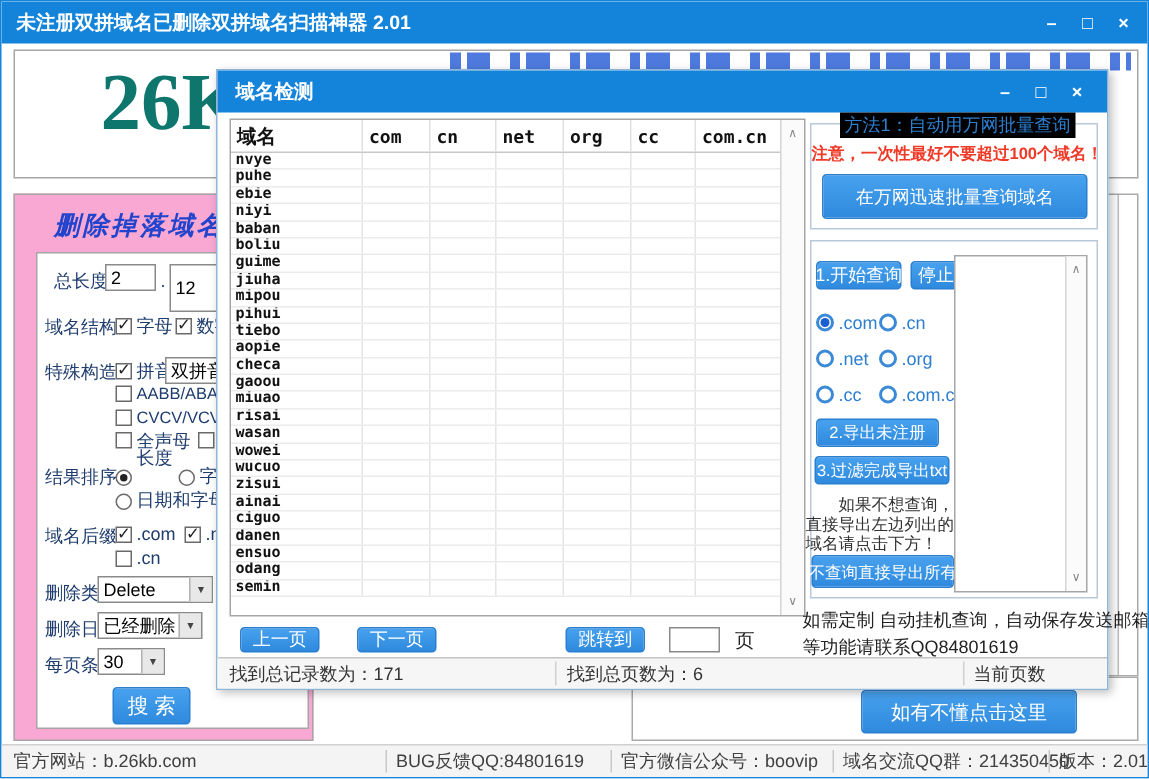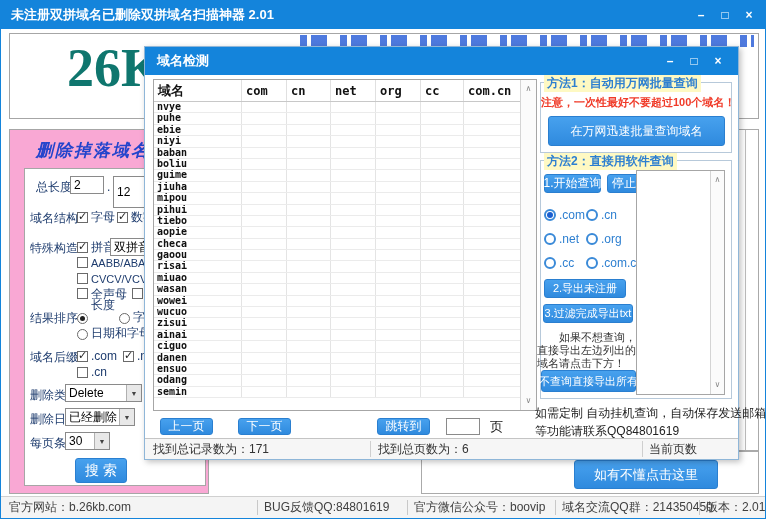--- a/index.html
+++ b/index.html
@@ -24,21 +24,21 @@
   .cb.checked::after { content:"✓"; position:absolute; left:0; top:-3px; font-size:11px; font-weight:bold; color:#222; }
   .rd { position:absolute; width:11px; height:11px; border:1px solid #6a6a6a; border-radius:50%; background:#fff; }
   .rd.sel::after { content:""; position:absolute; left:2px; top:2px; width:5px; height:5px; border-radius:50%; background:#222; }
   .rd.blue { border:2px solid #3a8ad8; width:12px; height:12px; }
   .rd.blue.sel::after { left:1px; top:1px; width:6px; height:6px; background:#1a5fd0; }
   .dd { position:absolute; background:#fff; border:1px solid #8a8a8a; height:18px; }
   .dd-val { position:absolute; left:3px; top:1px; font-size:12px; line-height:15px; white-space:nowrap; }
   .dd-btn { position:absolute; right:0; top:0; bottom:0; width:15px; background:#e8e8e8; border-left:1px solid #b0b0b0;
             font-size:7px; color:#444; display:flex; align-items:center; justify-content:center; }
   .gbox { position:absolute; border:1px solid #b7c9da; background:#fff; }
-  .legend { position:absolute; top:-8px; left:3px; background:#fef9c3; padding:0 3px; color:#2d7fd0; font-size:12px; white-space:nowrap;font-weight:bold; }
+  .legend { position:absolute; top:-8px; left:19px; background:#000000; padding:0 3px; color:#2d7fd0; font-size:12px; white-space:nowrap; }
 
   
   .top-box { position:absolute; left:8px; top:32px; width:750px; height:86px; border:1px solid #a6a6a6; background:#fff; }
   .logo { position:absolute; left:57px; top:4px; font-family:"Liberation Serif","DejaVu Serif",serif; font-weight:bold;
           font-size:54px; color:#0f766e; line-height:60px; }
   .banner-frag { position:absolute; left:290px; top:1px; right:4px; height:12px; opacity:.85;
           background:repeating-linear-gradient(90deg,#2f62d8 0 7px,transparent 7px 11px,#2f62d8 11px 27px,transparent 27px 40px); }
   .results-box { position:absolute; left:213px; top:128px; width:545px; height:322px; border:1px solid #aaa; background:#fff; }
   .results-scroll-line { position:absolute; right:12px; top:0; bottom:0; border-left:1px solid #bbb; }
   .help-box { position:absolute; left:420px; top:450px; width:338px; height:43px; border:1px solid #aaa; background:#fff; }
@@ -317,30 +317,30 @@
           <div class="trow">
             <div class="tcell tc0">gaoou</div>
             <div class="tcell tc1"></div>
             <div class="tcell tc2"></div>
             <div class="tcell tc3"></div>
             <div class="tcell tc4"></div>
             <div class="tcell tc5"></div>
             <div class="tcell tc6"></div>
           </div>
           <div class="trow">
+            <div class="tcell tc0">miuao</div>
+            <div class="tcell tc1"></div>
+            <div class="tcell tc2"></div>
+            <div class="tcell tc3"></div>
+            <div class="tcell tc4"></div>
+            <div class="tcell tc5"></div>
+            <div class="tcell tc6"></div>
+          </div>
+          <div class="trow">
             <div class="tcell tc0">risai</div>
-            <div class="tcell tc1"></div>
-            <div class="tcell tc2"></div>
-            <div class="tcell tc3"></div>
-            <div class="tcell tc4"></div>
-            <div class="tcell tc5"></div>
-            <div class="tcell tc6"></div>
-          </div>
-          <div class="trow">
-            <div class="tcell tc0">miuao</div>
             <div class="tcell tc1"></div>
             <div class="tcell tc2"></div>
             <div class="tcell tc3"></div>
             <div class="tcell tc4"></div>
             <div class="tcell tc5"></div>
             <div class="tcell tc6"></div>
           </div>
           <div class="trow">
             <div class="tcell tc0">wasan</div>
             <div class="tcell tc1"></div>
@@ -452,21 +452,20 @@
       <span class="cell" style="left:504px">当前页数</span>
     </div>
 
     <div class="gbox" style="left:395px;top:35px;width:192px;height:71px">
       <span class="legend">方法1：自动用万网批量查询</span>
       <div class="warning">注意，一次性最好不要超过100个域名！</div>
       <div class="btn" style="left:7px;top:33px;width:177px;height:30px">在万网迅速批量查询域名</div>
     </div>
 
     <div class="gbox" style="left:395px;top:113px;width:192px;height:239px">
-      <span class="legend">方法2：直接用软件查询</span>
 
       <div class="btn" style="left:3px;top:13px;width:57px;height:19px">1.开始查询</div>
       <div class="btn" style="left:66px;top:13px;width:34px;height:19px">停止</div>
 
       <span class="rd blue sel" style="left:3px;top:48px"></span>
       <span class="lbl blue-t" style="left:18px;top:47px">.com</span>
       <span class="rd blue" style="left:45px;top:48px"></span>
       <span class="lbl blue-t" style="left:60px;top:47px">.cn</span>
       <span class="rd blue" style="left:3px;top:72px"></span>
       <span class="lbl blue-t" style="left:18px;top:71px">.net</span>

